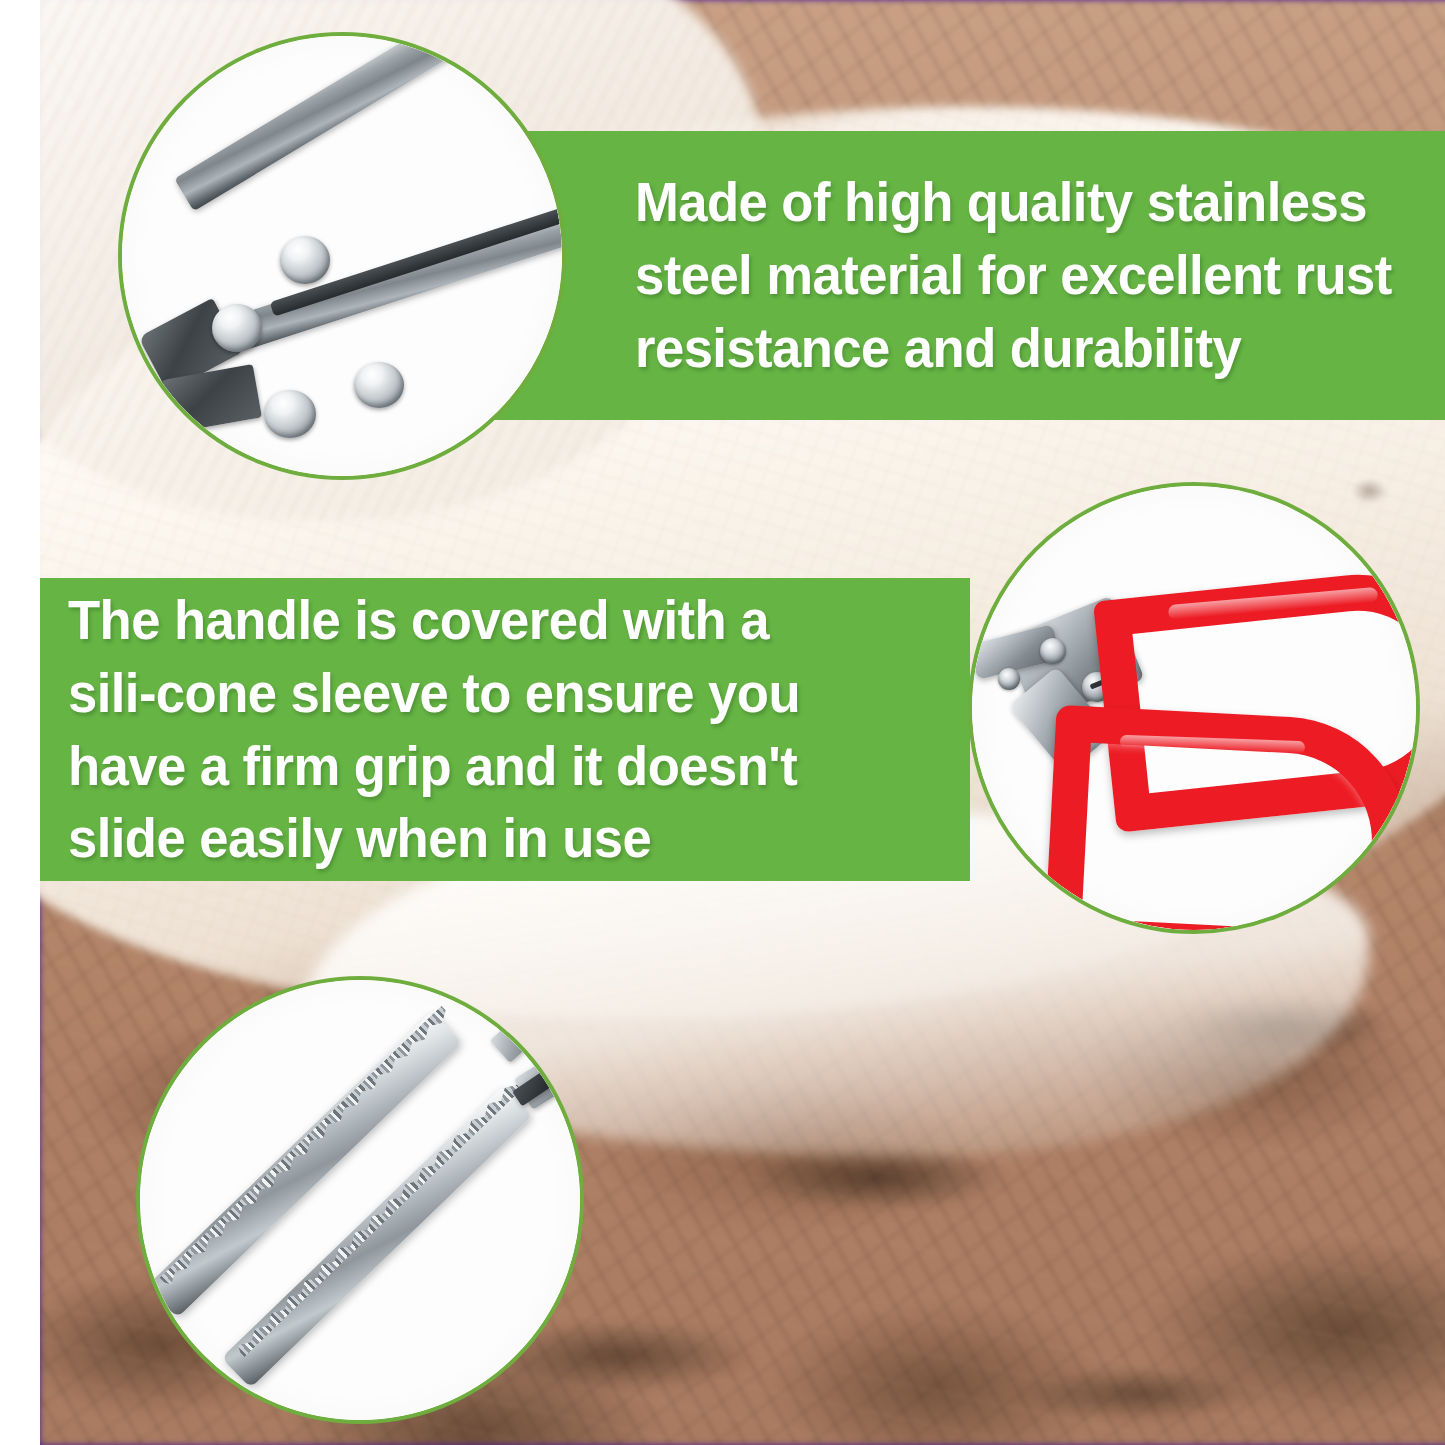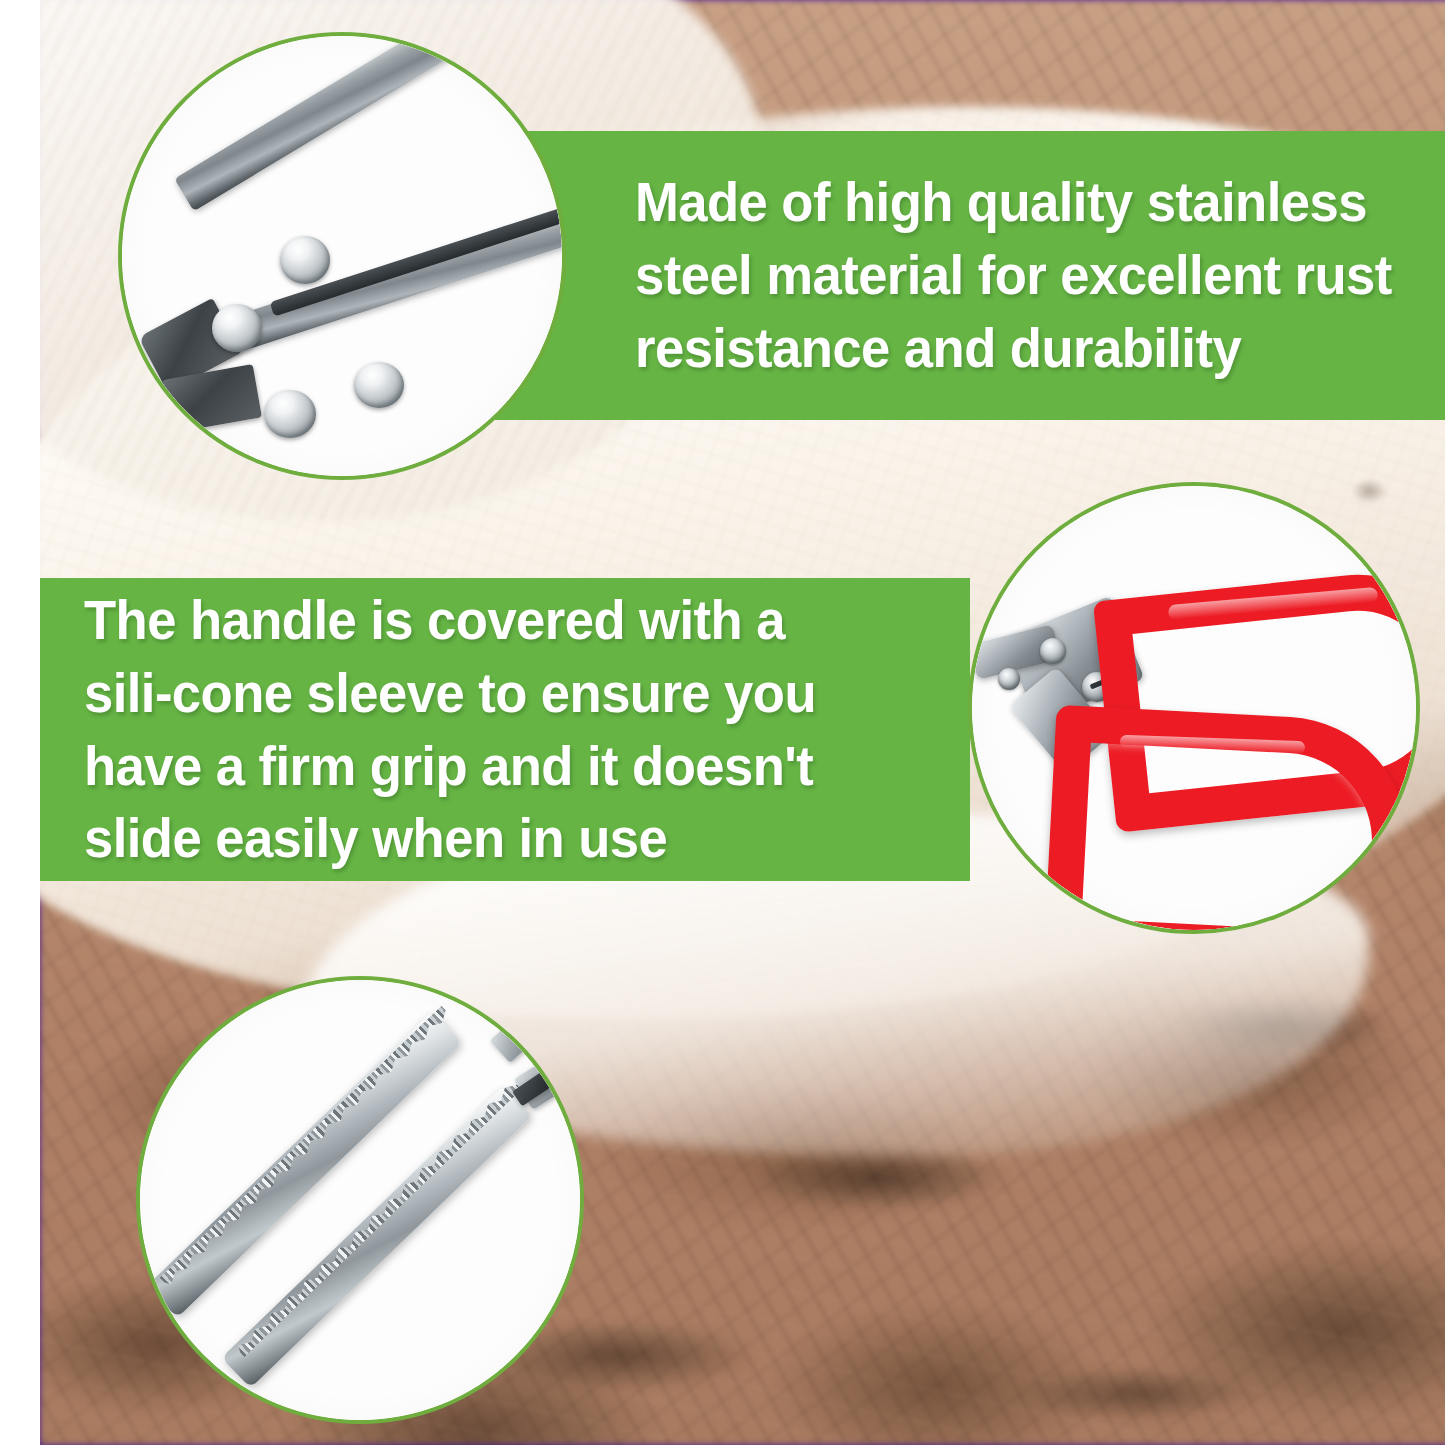--- a/index.html
+++ b/index.html
@@ -183,21 +183,21 @@
     width: 990px;
     height: 289px;
     padding-left: 140px;
     padding-right: 26px;
   }
   #banner-2 {
     left: 0;
     top: 578px;
     width: 930px;
     height: 303px;
-    padding-left: 44px;
+    padding-left: 28px;
     padding-right: 96px;
   }
   #banner-3 {
     left: 452px;
     top: 1041px;
     width: 993px;
     height: 290px;
     padding-left: 142px;
     padding-right: 30px;
   }

